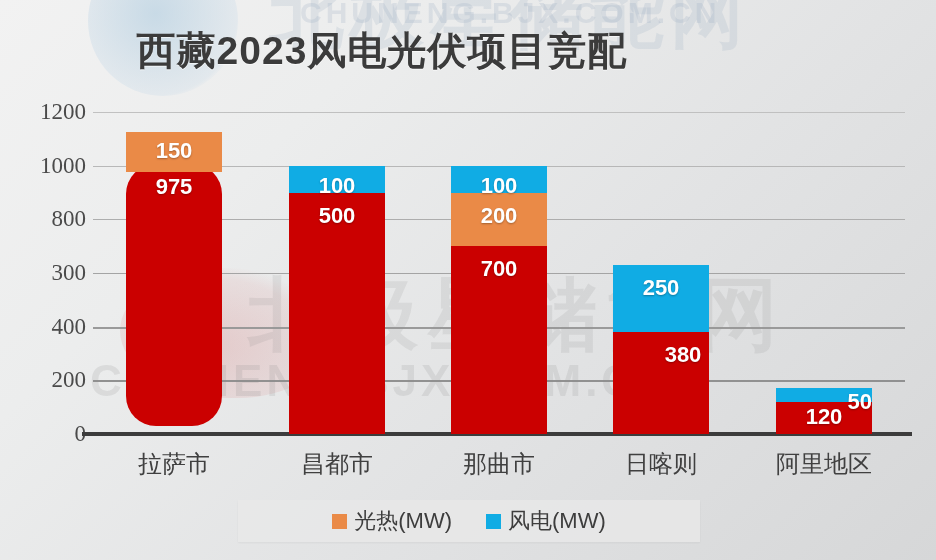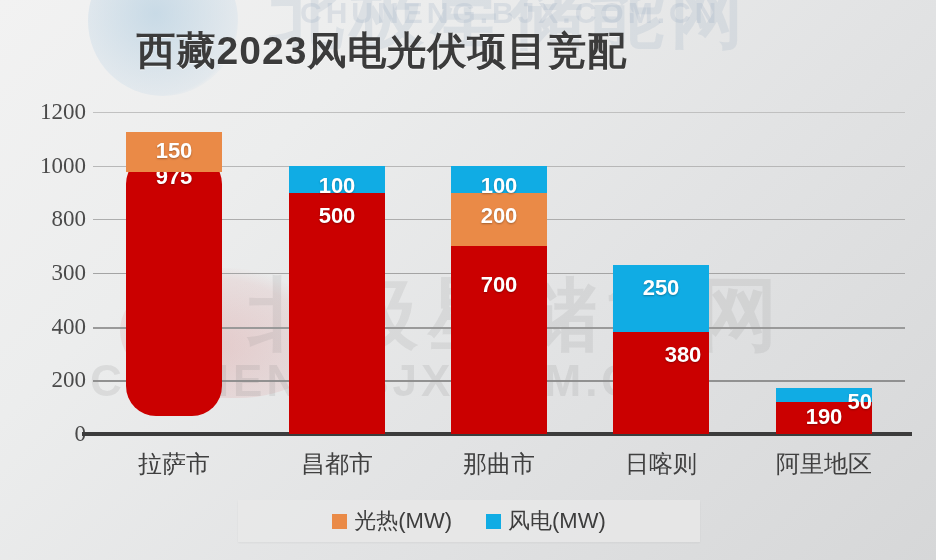--- a/index.html
+++ b/index.html
@@ -153,61 +153,61 @@
       <div class="ytick" style="top: 161px;">300</div>
       <div class="ytick" style="top: 214.667px;">400</div>
       <div class="ytick" style="top: 268.333px;">200</div>
       <div class="ytick" style="top: 322px;">0</div>
     </div>
 
   <div class="axis-baseline"></div>
 
   <div class="bars" id="bars">
       <div class="bar-group" style="left: 126px; height: 322px;">
-        <div class="seg seg-pv" style="height: 261.625px; bottom: 18px; border-radius: 30px;">
+        <div class="seg seg-pv" style="height: 261.625px; bottom: 8px; border-radius: 30px;">
           <span class="seg-label" style="margin-top: 12px;">975</span>
         </div>
         <div class="seg seg-csp" style="height: 40.25px; bottom: 261.625px;">
           <span class="seg-label" style="margin-top: 8.125px;">150</span>
         </div>
       </div>
       <div class="xlabel" style="left: 104px;">拉萨市</div>
       <div class="bar-group" style="left: 289px; height: 322px;">
         <div class="seg seg-pv" style="height: 241.5px; bottom: 0px;">
           <span class="seg-label" style="margin-top: 12px;">500</span>
         </div>
         <div class="seg seg-wind" style="height: 26.8333px; bottom: 241.5px;">
           <span class="seg-label" style="margin-top: 9.41667px;">100</span>
         </div>
       </div>
       <div class="xlabel" style="left: 267px;">昌都市</div>
       <div class="bar-group" style="left: 451px; height: 322px;">
         <div class="seg seg-pv" style="height: 187.833px; bottom: 0px;">
-          <span class="seg-label" style="margin-top: 28px;">700</span>
+          <span class="seg-label" style="margin-top: 12px;">700</span>
         </div>
         <div class="seg seg-csp" style="height: 53.6667px; bottom: 187.833px;">
           <span class="seg-label" style="margin-top: 12px;">200</span>
         </div>
         <div class="seg seg-wind" style="height: 26.8333px; bottom: 241.5px;">
           <span class="seg-label" style="margin-top: 9.41667px;">100</span>
         </div>
       </div>
       <div class="xlabel" style="left: 429px;">那曲市</div>
       <div class="bar-group" style="left: 613px; height: 322px;">
         <div class="seg seg-pv" style="height: 101.967px; bottom: 0px; padding-left: 44px;">
           <span class="seg-label" style="margin-top: 12px;">380</span>
         </div>
         <div class="seg seg-wind" style="height: 67.0833px; bottom: 101.967px;">
           <span class="seg-label" style="margin-top: 12px;">250</span>
         </div>
       </div>
       <div class="xlabel" style="left: 591px;">日喀则</div>
       <div class="bar-group" style="left: 776px; height: 322px;">
         <div class="seg seg-pv" style="height: 32.2px; bottom: 0px;">
-          <span class="seg-label" style="margin-top: 4.1px;">190</span>
+          <span class="seg-label" style="margin-top: 4.1px;">120</span>
         </div>
         <div class="seg seg-wind" style="height: 13.4167px; bottom: 32.2px; justify-content: flex-end;">
           <span class="seg-label" style="margin-top: 2.70833px;">50</span>
         </div>
       </div>
       <div class="xlabel" style="left: 754px;">阿里地区</div>
     </div>
 
   <div class="legend" id="legend">
       <div class="legend-item">

